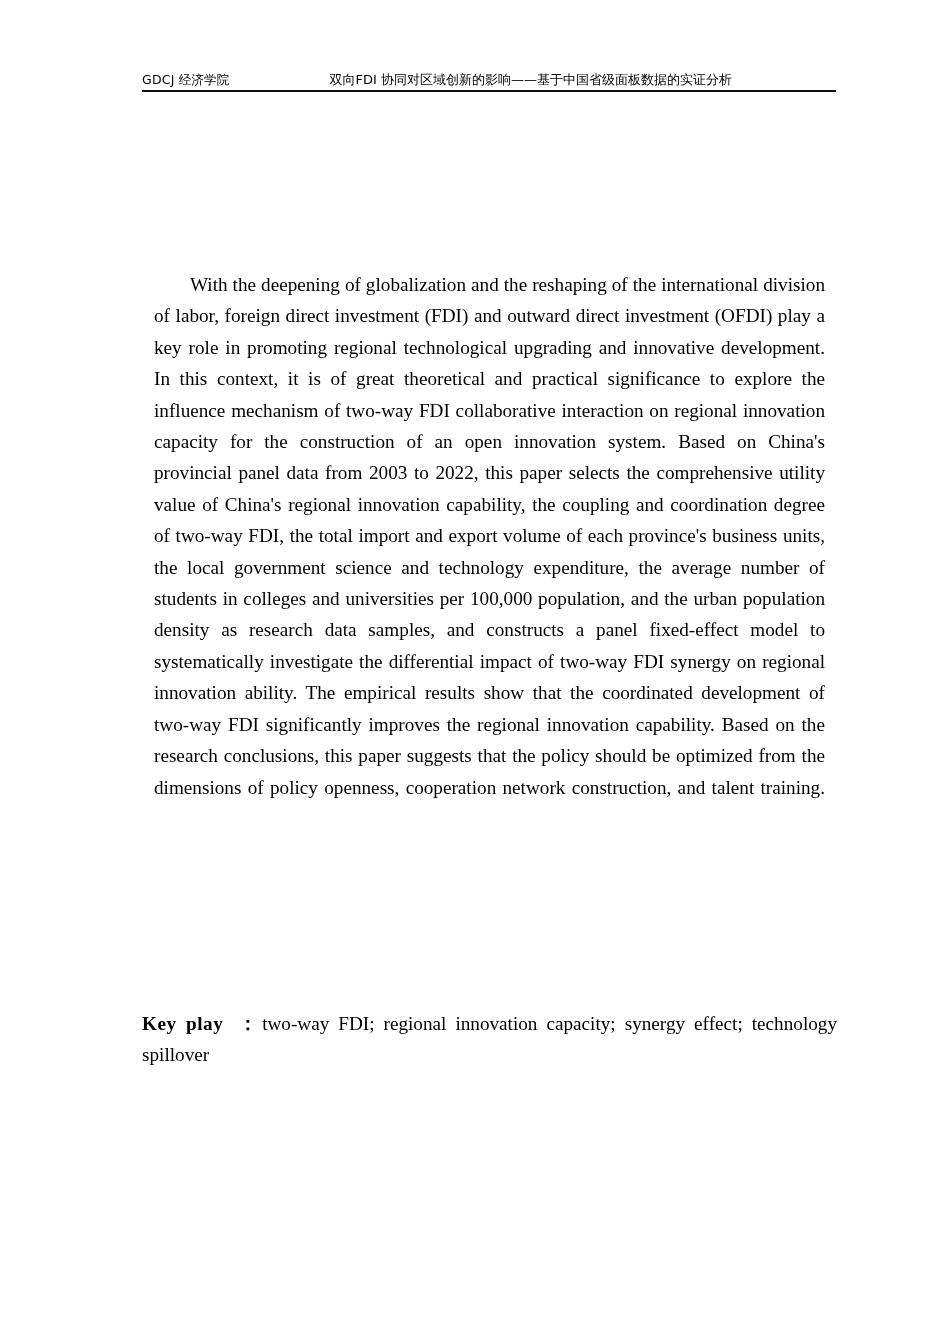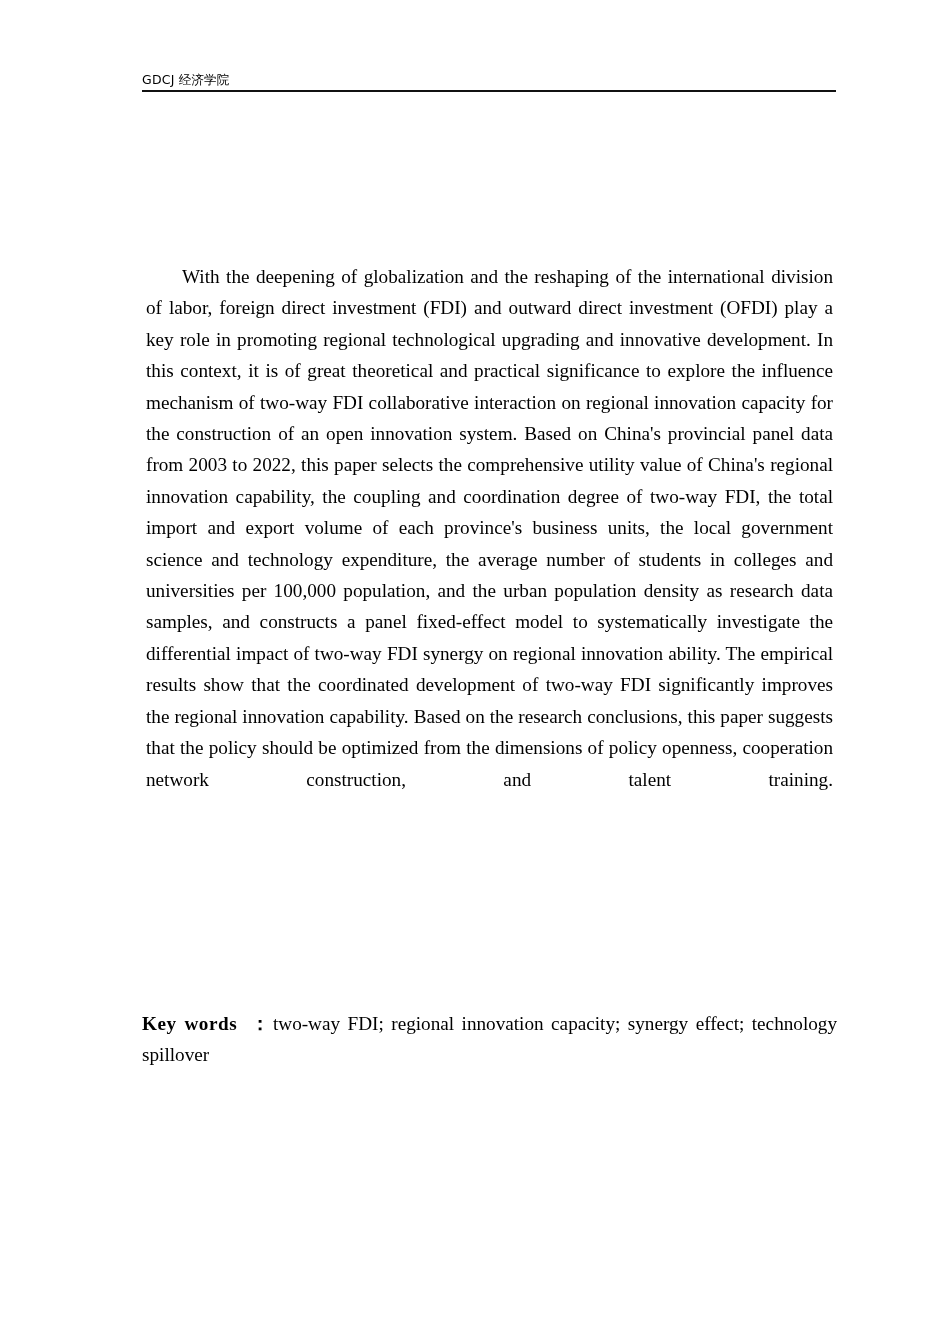--- a/index.html
+++ b/index.html
@@ -78,21 +78,21 @@
     left: 142px;
     top: 257px;
     width: 695px;
   }
   .abstract-para {
     font-size: 19.2px;
     line-height: 31.4px;
     text-align: justify;
     text-justify: inter-word;
     text-indent: 36px;
-    margin: 4px;
+    margin: 12px;
     hyphens: none;
     word-spacing: 0.2px;
   }
   
   .abstract-para::after {
     content: "";
     display: inline-block;
     width: 100%;
   }
 
@@ -127,25 +127,26 @@
   }
 </style>
 </head>
 <body>
 
 <div class="page">
 
   <div class="page-header">
     <div class="hdr-row">
       <span class="hdr-left">GDCJ 经济学院</span>
+      <span class="hdr-right">双向FDI 协同对区域创新的影响——基于中国省级面板数据的实证分析</span>
     </div>
   </div>
 
 
   <div class="body-block">
     <p class="abstract-para">With the deepening of globalization and the reshaping of the international division of labor, foreign direct investment (FDI) and outward direct investment (OFDI) play a key role in promoting regional technological upgrading and innovative development. In this context, it is of great theoretical and practical significance to explore the influence mechanism of two-way FDI collaborative interaction on regional innovation capacity for the construction of an open innovation system. Based on China's provincial panel data from 2003 to 2022, this paper selects the comprehensive utility value of China's regional innovation capability, the coupling and coordination degree of two-way FDI, the total import and export volume of each province's business units, the local government science and technology expenditure, the average number of students in colleges and universities per 100,000 population, and the urban population density as research data samples, and constructs a panel fixed-effect model to systematically investigate the differential impact of two-way FDI synergy on regional innovation ability. The empirical results show that the coordinated development of two-way FDI significantly improves the regional innovation capability. Based on the research conclusions, this paper suggests that the policy should be optimized from the dimensions of policy openness, cooperation network construction, and talent training.</p>
   </div>
 
   <div class="keywords-block">
-    <p class="keywords-para"><span class="kw-label"><span>Key words</span><span class="kw-spacer"> </span><span>：</span></span><span class="kw-values">two-way FDI; regional innovation capacity; synergy effect; technology spillover</span></p>
+    <p class="keywords-para"><span class="kw-label"><span>Key play</span><span class="kw-spacer"> </span><span>：</span></span><span class="kw-values">two-way FDI; regional innovation capacity; synergy effect; technology spillover</span></p>
   </div>
 
 </div>
 
 </body></html>

